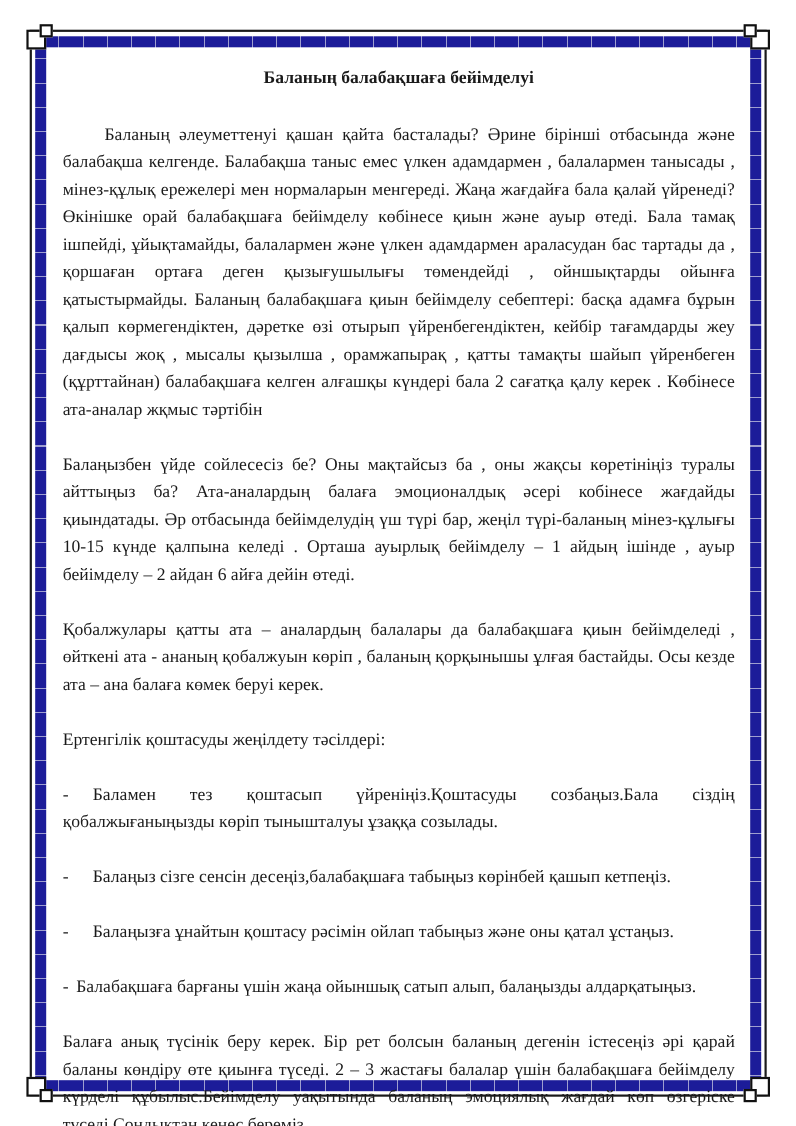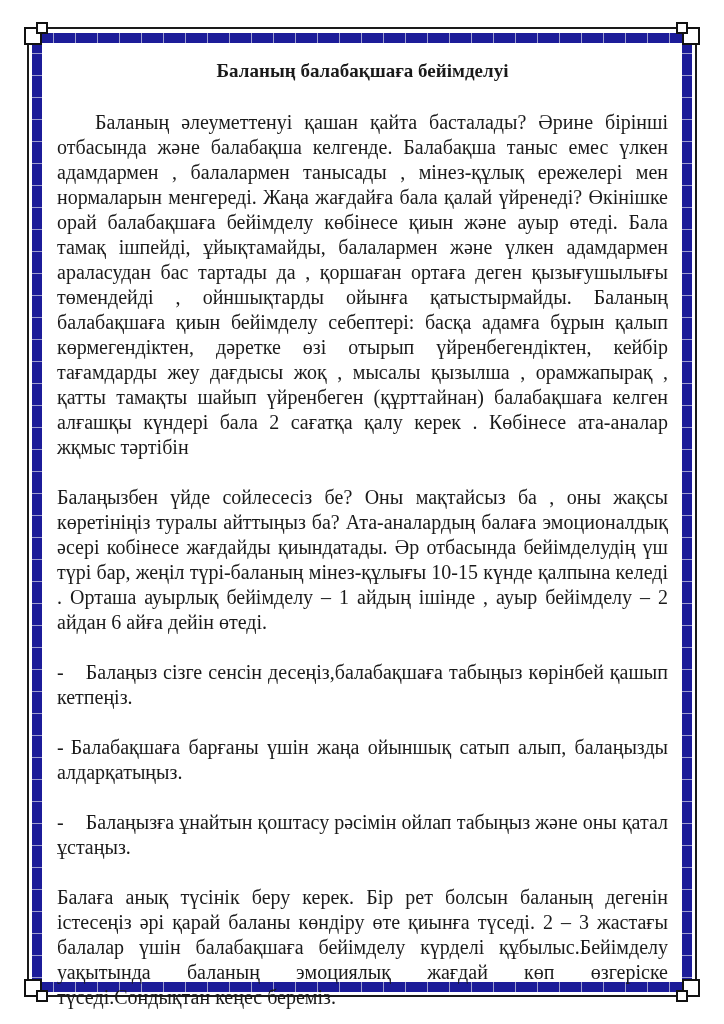--- a/index.html
+++ b/index.html
@@ -55,29 +55,29 @@
   .br-a { left: 682px; top: 979px; }
   .br-b { left: 676px; top: 990px; }
 
   
   .content {
     position: absolute;
     left: 57px; right: 56px; top: 58px;
   }
   .doc-title {
     text-align: center;
-    font-size: 19px;
+    font-size: 16px;
     font-weight: bold;
     margin: 0 0 27px 0;
     line-height: 25px;
   }
   .para {
     margin: 0 0 25px 0;
     text-align: justify;
-    font-size: 20px;
+    font-size: 16px;
     line-height: 25px;
   }
   .para.indent { text-indent: 38px; }
   .para:last-child { margin-bottom: 0; }
 
   .bullet-marker { display: inline; }
   .gap-wide   { display: inline-block; width: 22px; }
   .gap-narrow { display: inline-block; width: 7px; }
 </style>
 </head>
@@ -100,24 +100,27 @@
 
 <div class="content">
 
   <h1 class="doc-title">Баланың балабақшаға бейімделуі</h1>
 
   <p class="para indent">Баланың әлеуметтенуі қашан қайта басталады? Әрине бірінші отбасында және балабақша келгенде. Балабақша таныс емес үлкен адамдармен , балалармен танысады , мінез-құлық ережелері мен нормаларын менгереді. Жаңа жағдайға бала қалай үйренеді? Өкінішке орай балабақшаға бейімделу көбінесе қиын және ауыр өтеді. Бала тамақ ішпейді, ұйықтамайды, балалармен және үлкен адамдармен араласудан бас тартады да , қоршаған ортаға деген қызығушылығы төмендейді , ойншықтарды ойынға қатыстырмайды. Баланың балабақшаға қиын бейімделу себептері: басқа адамға бұрын қалып көрмегендіктен, дәретке өзі отырып үйренбегендіктен, кейбір тағамдарды жеу дағдысы жоқ , мысалы қызылша , орамжапырақ , қатты тамақты шайып үйренбеген (құрттайнан) балабақшаға келген алғашқы күндері бала 2 сағатқа қалу керек . Көбінесе ата-аналар жқмыс тәртібін</p>
 
 
   <p class="para">Балаңызбен үйде сойлесесіз бе? Оны мақтайсыз ба , оны жақсы көретініңіз туралы айттыңыз ба? Ата-аналардың балаға эмоционалдық әсері кобінесе жағдайды қиындатады. Әр отбасында бейімделудің үш түрі бар, жеңіл түрі-баланың мінез-құлығы 10-15 күнде қалпына келеді . Орташа ауырлық бейімделу – 1 айдың ішінде , ауыр бейімделу – 2 айдан 6 айға дейін өтеді.</p>
 
+  <p class="para">Қобалжулары қатты ата – аналардың балалары да балабақшаға қиын бейімделеді , өйткені ата - ананың қобалжуын көріп , баланың қорқынышы ұлғая бастайды. Осы кезде ата – ана балаға көмек беруі керек.</p>
 
+  <p class="para">Ертенгілік қоштасуды жеңілдету тәсілдері:</p>
 
+  <p class="para"><span class="bullet-marker">-</span><span class="gap-wide"></span><span>Баламен тез қоштасып үйреніңіз.Қоштасуды созбаңыз.Бала сіздің қобалжығаныңызды көріп тынышталуы ұзаққа созылады.</span></p>
 
   <p class="para"><span class="bullet-marker">-</span><span class="gap-wide"></span><span>Балаңыз сізге сенсін десеңіз,балабақшаға табыңыз көрінбей қашып кетпеңіз.</span></p>
 
+  <p class="para"><span class="bullet-marker">-</span><span class="gap-wide"></span><span>Балаңызға ұнайтын қоштасу рәсімін ойлап табыңыз және оны қатал ұстаңыз.</span></p>
+
   <p class="para"><span class="bullet-marker">-</span><span class="gap-narrow"></span><span>Балабақшаға барғаны үшін жаңа ойыншық сатып алып, балаңызды алдарқатыңыз.</span></p>
-
-  <p class="para"><span class="bullet-marker">-</span><span class="gap-wide"></span><span>Балаңызға ұнайтын қоштасу рәсімін ойлап табыңыз және оны қатал ұстаңыз.</span></p>
 
   <p class="para">Балаға анық түсінік беру керек. Бір рет болсын баланың дегенін істесеңіз әрі қарай баланы көндіру өте қиынға түседі. 2 – 3 жастағы балалар үшін балабақшаға бейімделу күрделі құбылыс.Бейімделу уақытында баланың эмоциялық жағдай көп өзгеріске түседі.Сондықтан кеңес береміз.</p>
 
 </div>
 
 </body></html>

